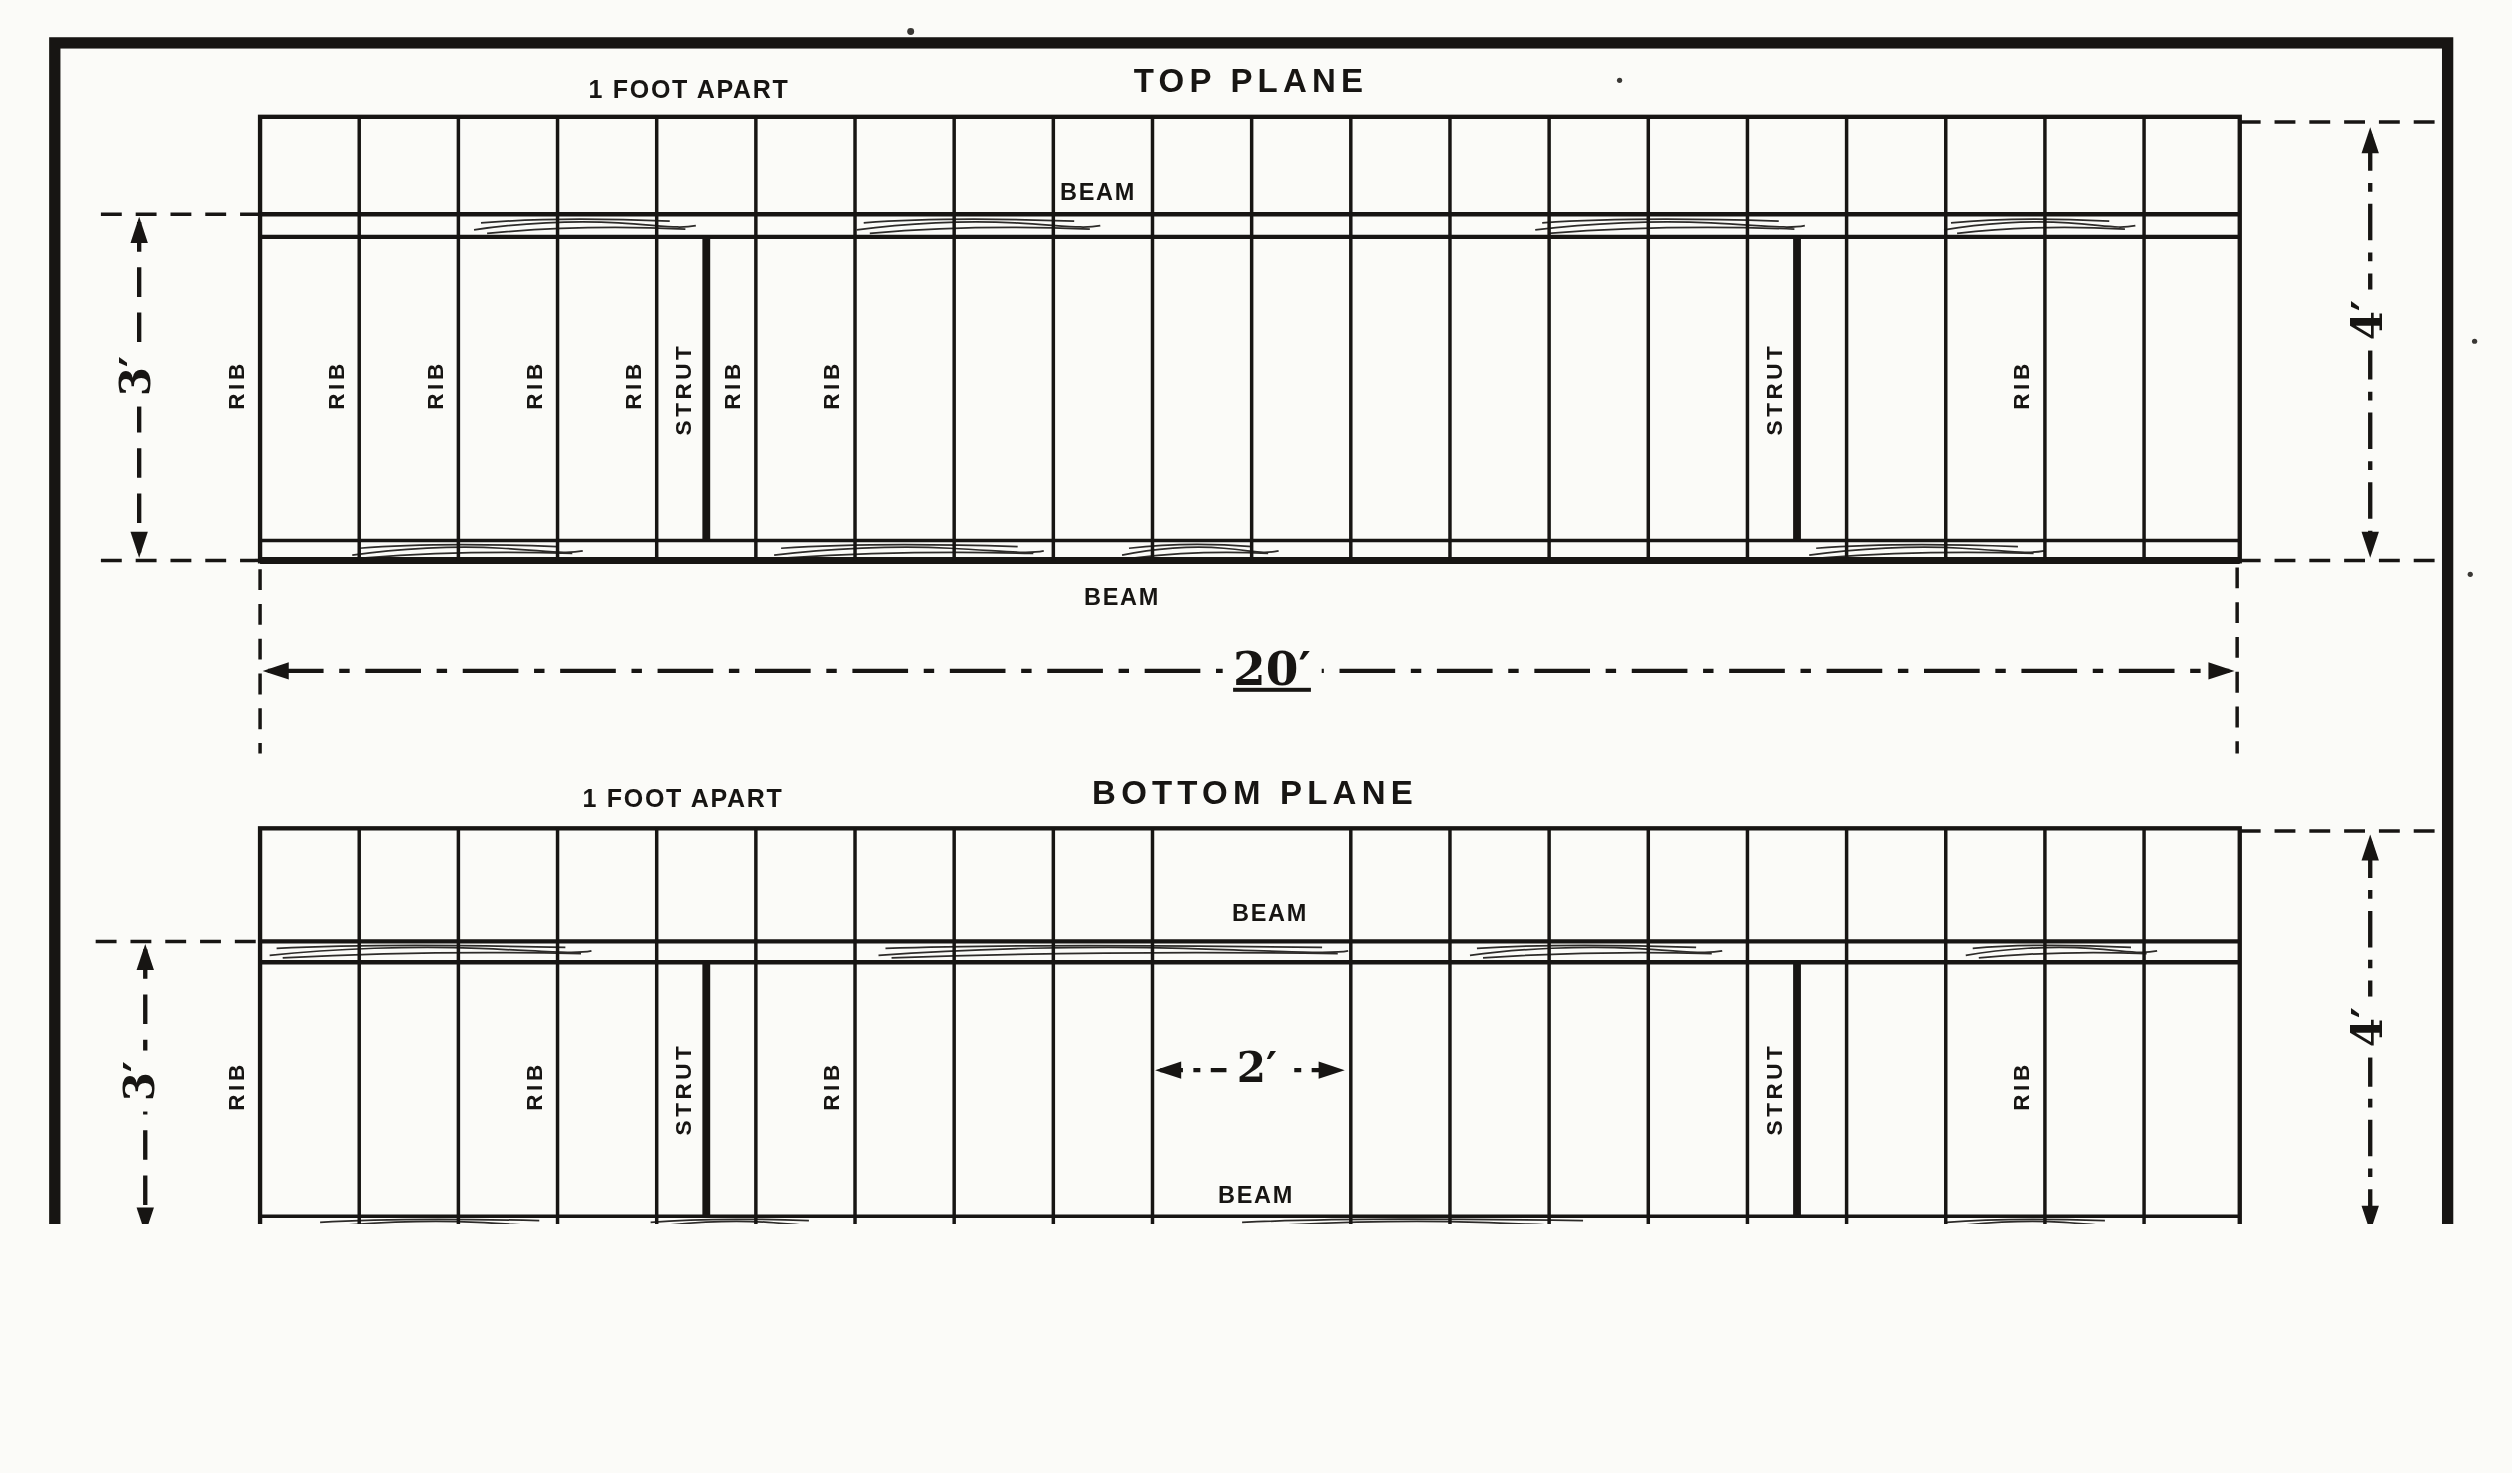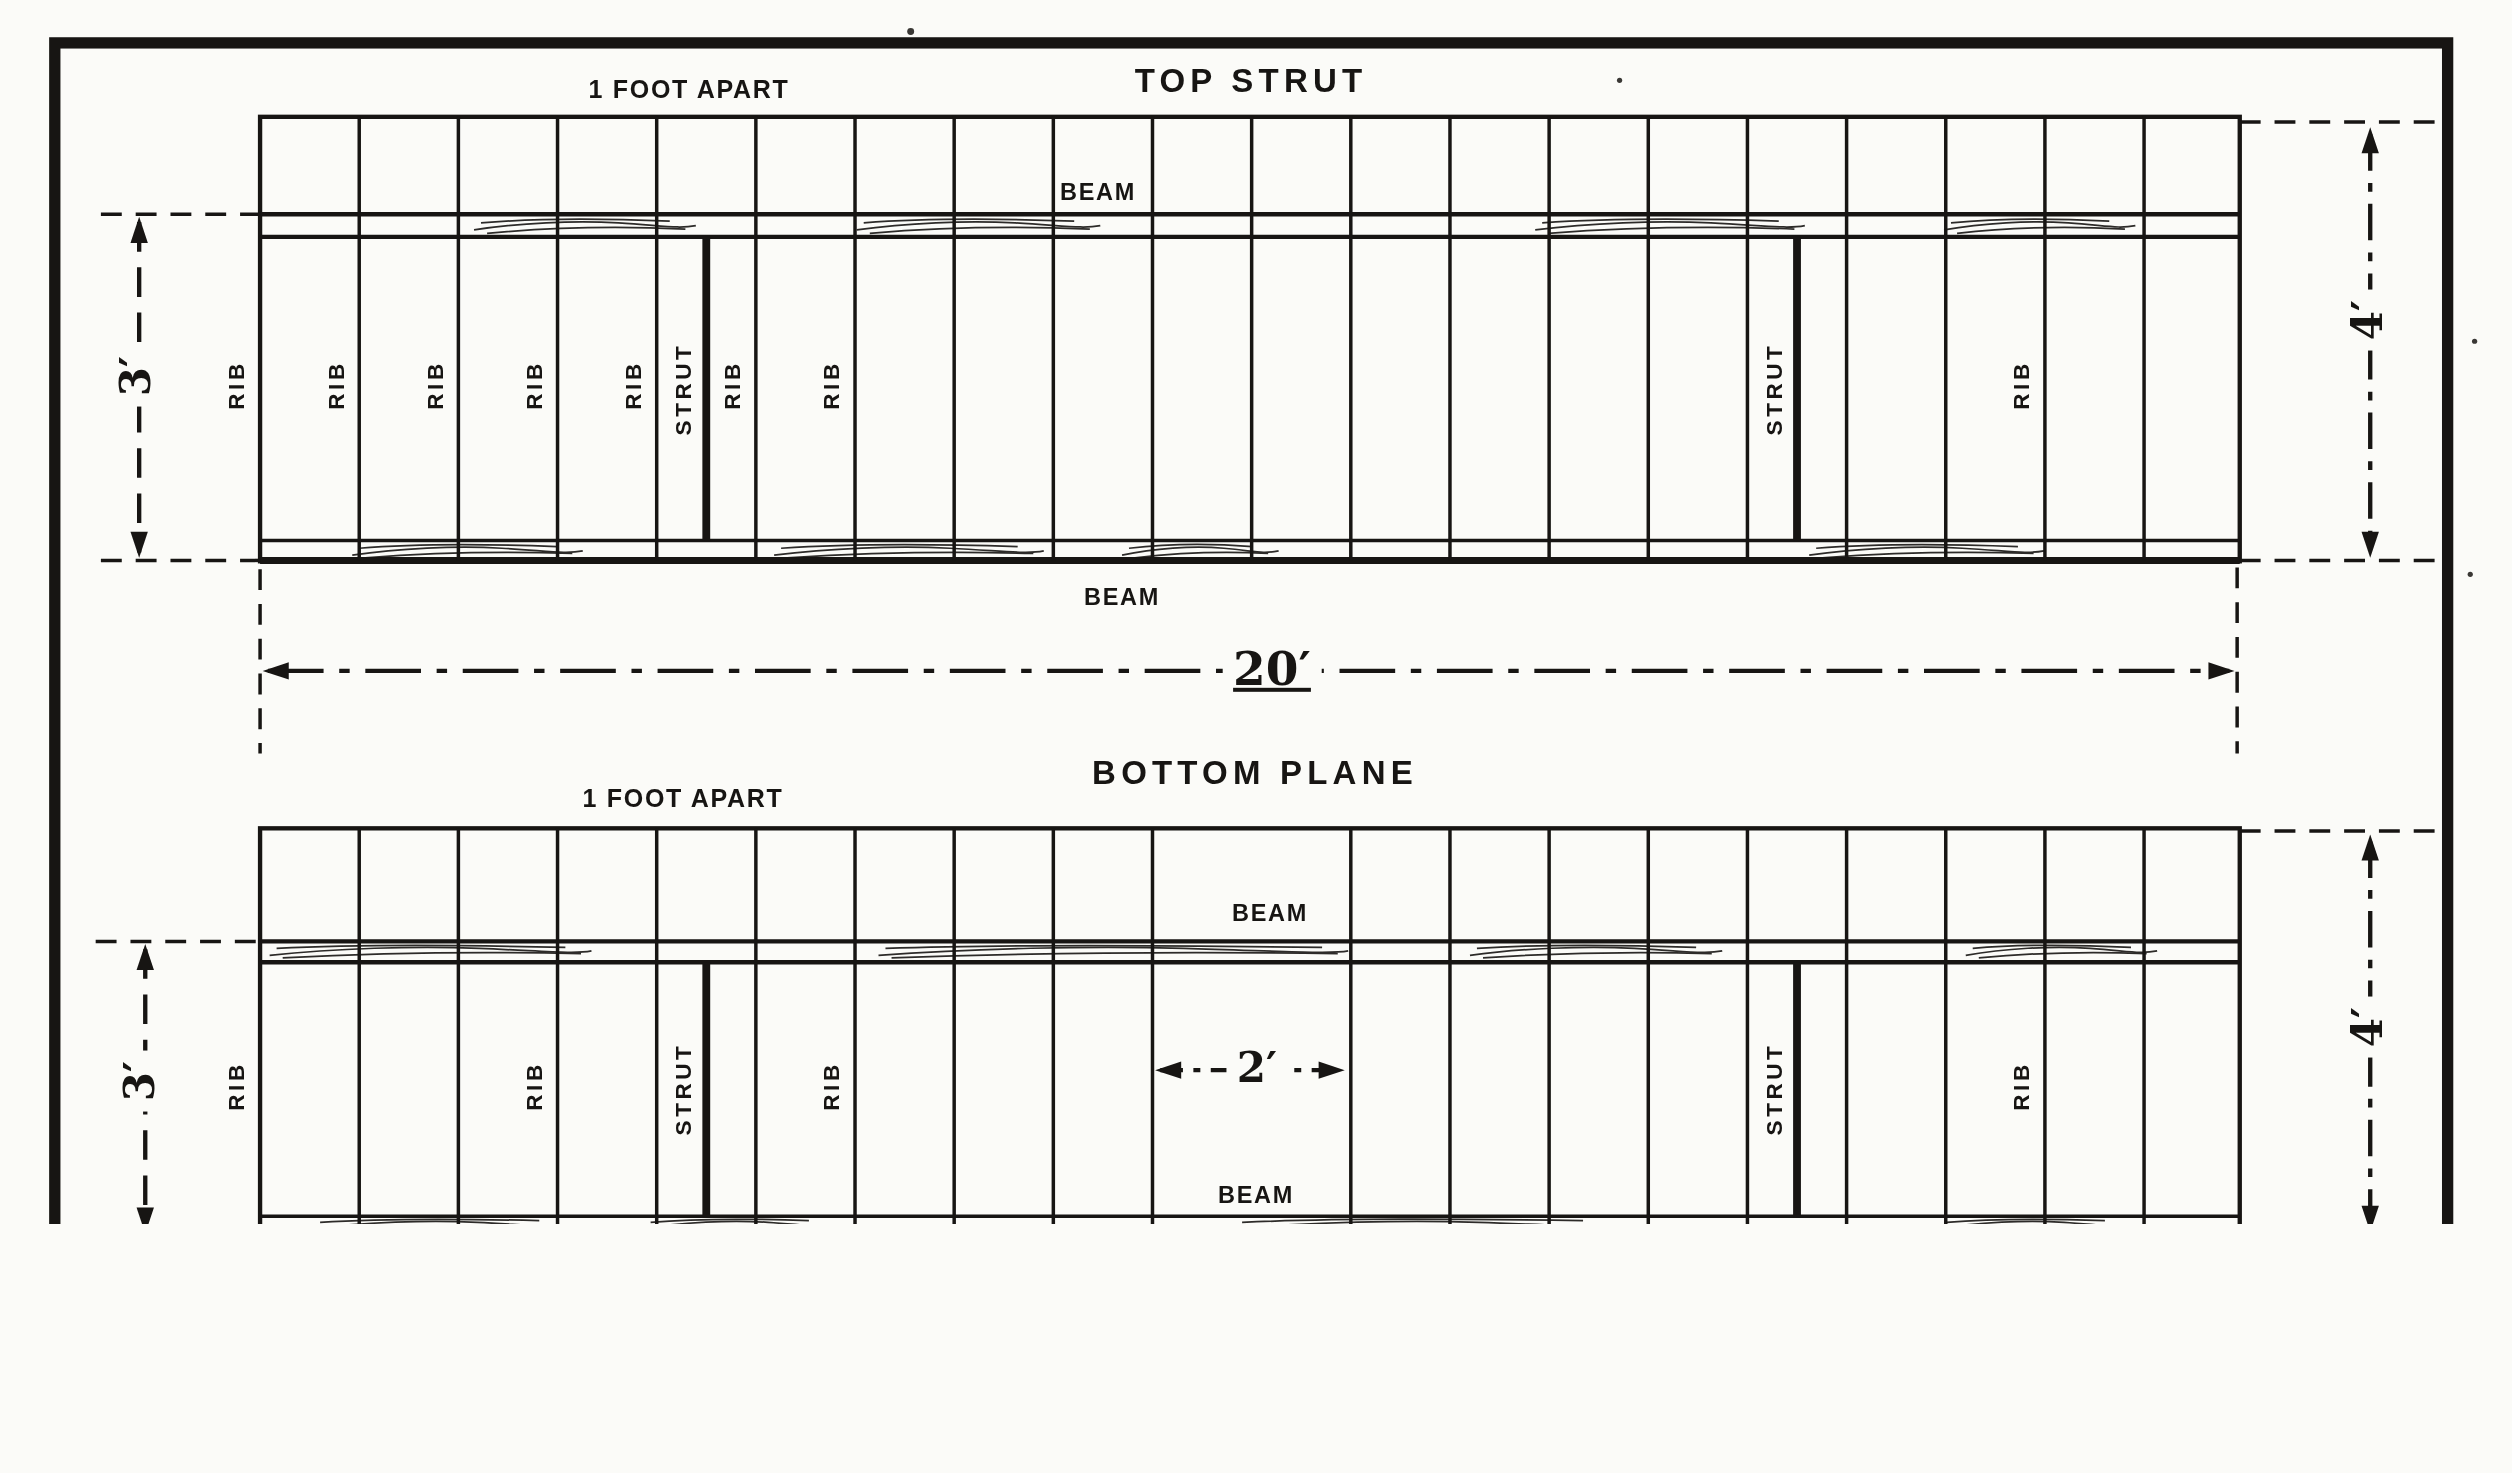--- a/index.html
+++ b/index.html
@@ -199,41 +199,41 @@
       <circle cx="1047" cy="36" r="4"></circle>
         <circle cx="1862" cy="92" r="3"></circle>
         <circle cx="2845" cy="392" r="3"></circle>
       <circle cx="1033" cy="1664" r="3"></circle>
         <circle cx="232" cy="1610" r="3"></circle>
         <circle cx="2840" cy="660" r="3"></circle>
     </g>
   </svg>
 
   <div class="lbl note" style="left:689px;top:89px">1 FOOT APART</div>
-  <div class="lbl title" style="left:1251px;top:80px">TOP STRUT</div>
+  <div class="lbl title" style="left:1251px;top:80px">TOP PLANE</div>
   <div class="lbl beam" style="left:1098px;top:193px">BEAM</div>
   <div class="lbl beam" style="left:1122px;top:598px">BEAM</div>
 
   <div class="lbl rot part" style="left:237px;top:385px">RIB</div>
   <div class="lbl rot part" style="left:337px;top:385px">RIB</div>
   <div class="lbl rot part" style="left:436px;top:385px">RIB</div>
   <div class="lbl rot part" style="left:535px;top:385px">RIB</div>
   <div class="lbl rot part" style="left:634px;top:385px">RIB</div>
   <div class="lbl rot part" style="left:733px;top:385px">RIB</div>
   <div class="lbl rot part" style="left:832px;top:385px">RIB</div>
   <div class="lbl rot part" style="left:2022px;top:385px">RIB</div>
   <div class="lbl rot part" style="left:684px;top:389px">STRUT</div>
   <div class="lbl rot part" style="left:1775px;top:389px">STRUT</div>
 
   <div class="lbl rot num mask" style="left:136px;top:376px">3′</div>
   <div class="lbl rot num mask" style="left:2368px;top:320px">4′</div>
   <div class="lbl num-lg mask" style="left:1272px;top:668px">20′</div>
 
   <div class="lbl note" style="left:683px;top:798px">1 FOOT APART</div>
-  <div class="lbl title" style="left:1255px;top:772px">BOTTOM PLANE</div>
+  <div class="lbl title" style="left:1255px;top:792px">BOTTOM PLANE</div>
   <div class="lbl beam" style="left:1270px;top:914px">BEAM</div>
   <div class="lbl beam" style="left:1256px;top:1196px">BEAM</div>
 
   <div class="lbl rot part" style="left:237px;top:1086px">RIB</div>
   <div class="lbl rot part" style="left:535px;top:1086px">RIB</div>
   <div class="lbl rot part" style="left:832px;top:1086px">RIB</div>
   <div class="lbl rot part" style="left:2022px;top:1086px">RIB</div>
   <div class="lbl rot part" style="left:684px;top:1089px">STRUT</div>
   <div class="lbl rot part" style="left:1775px;top:1089px">STRUT</div>
 

